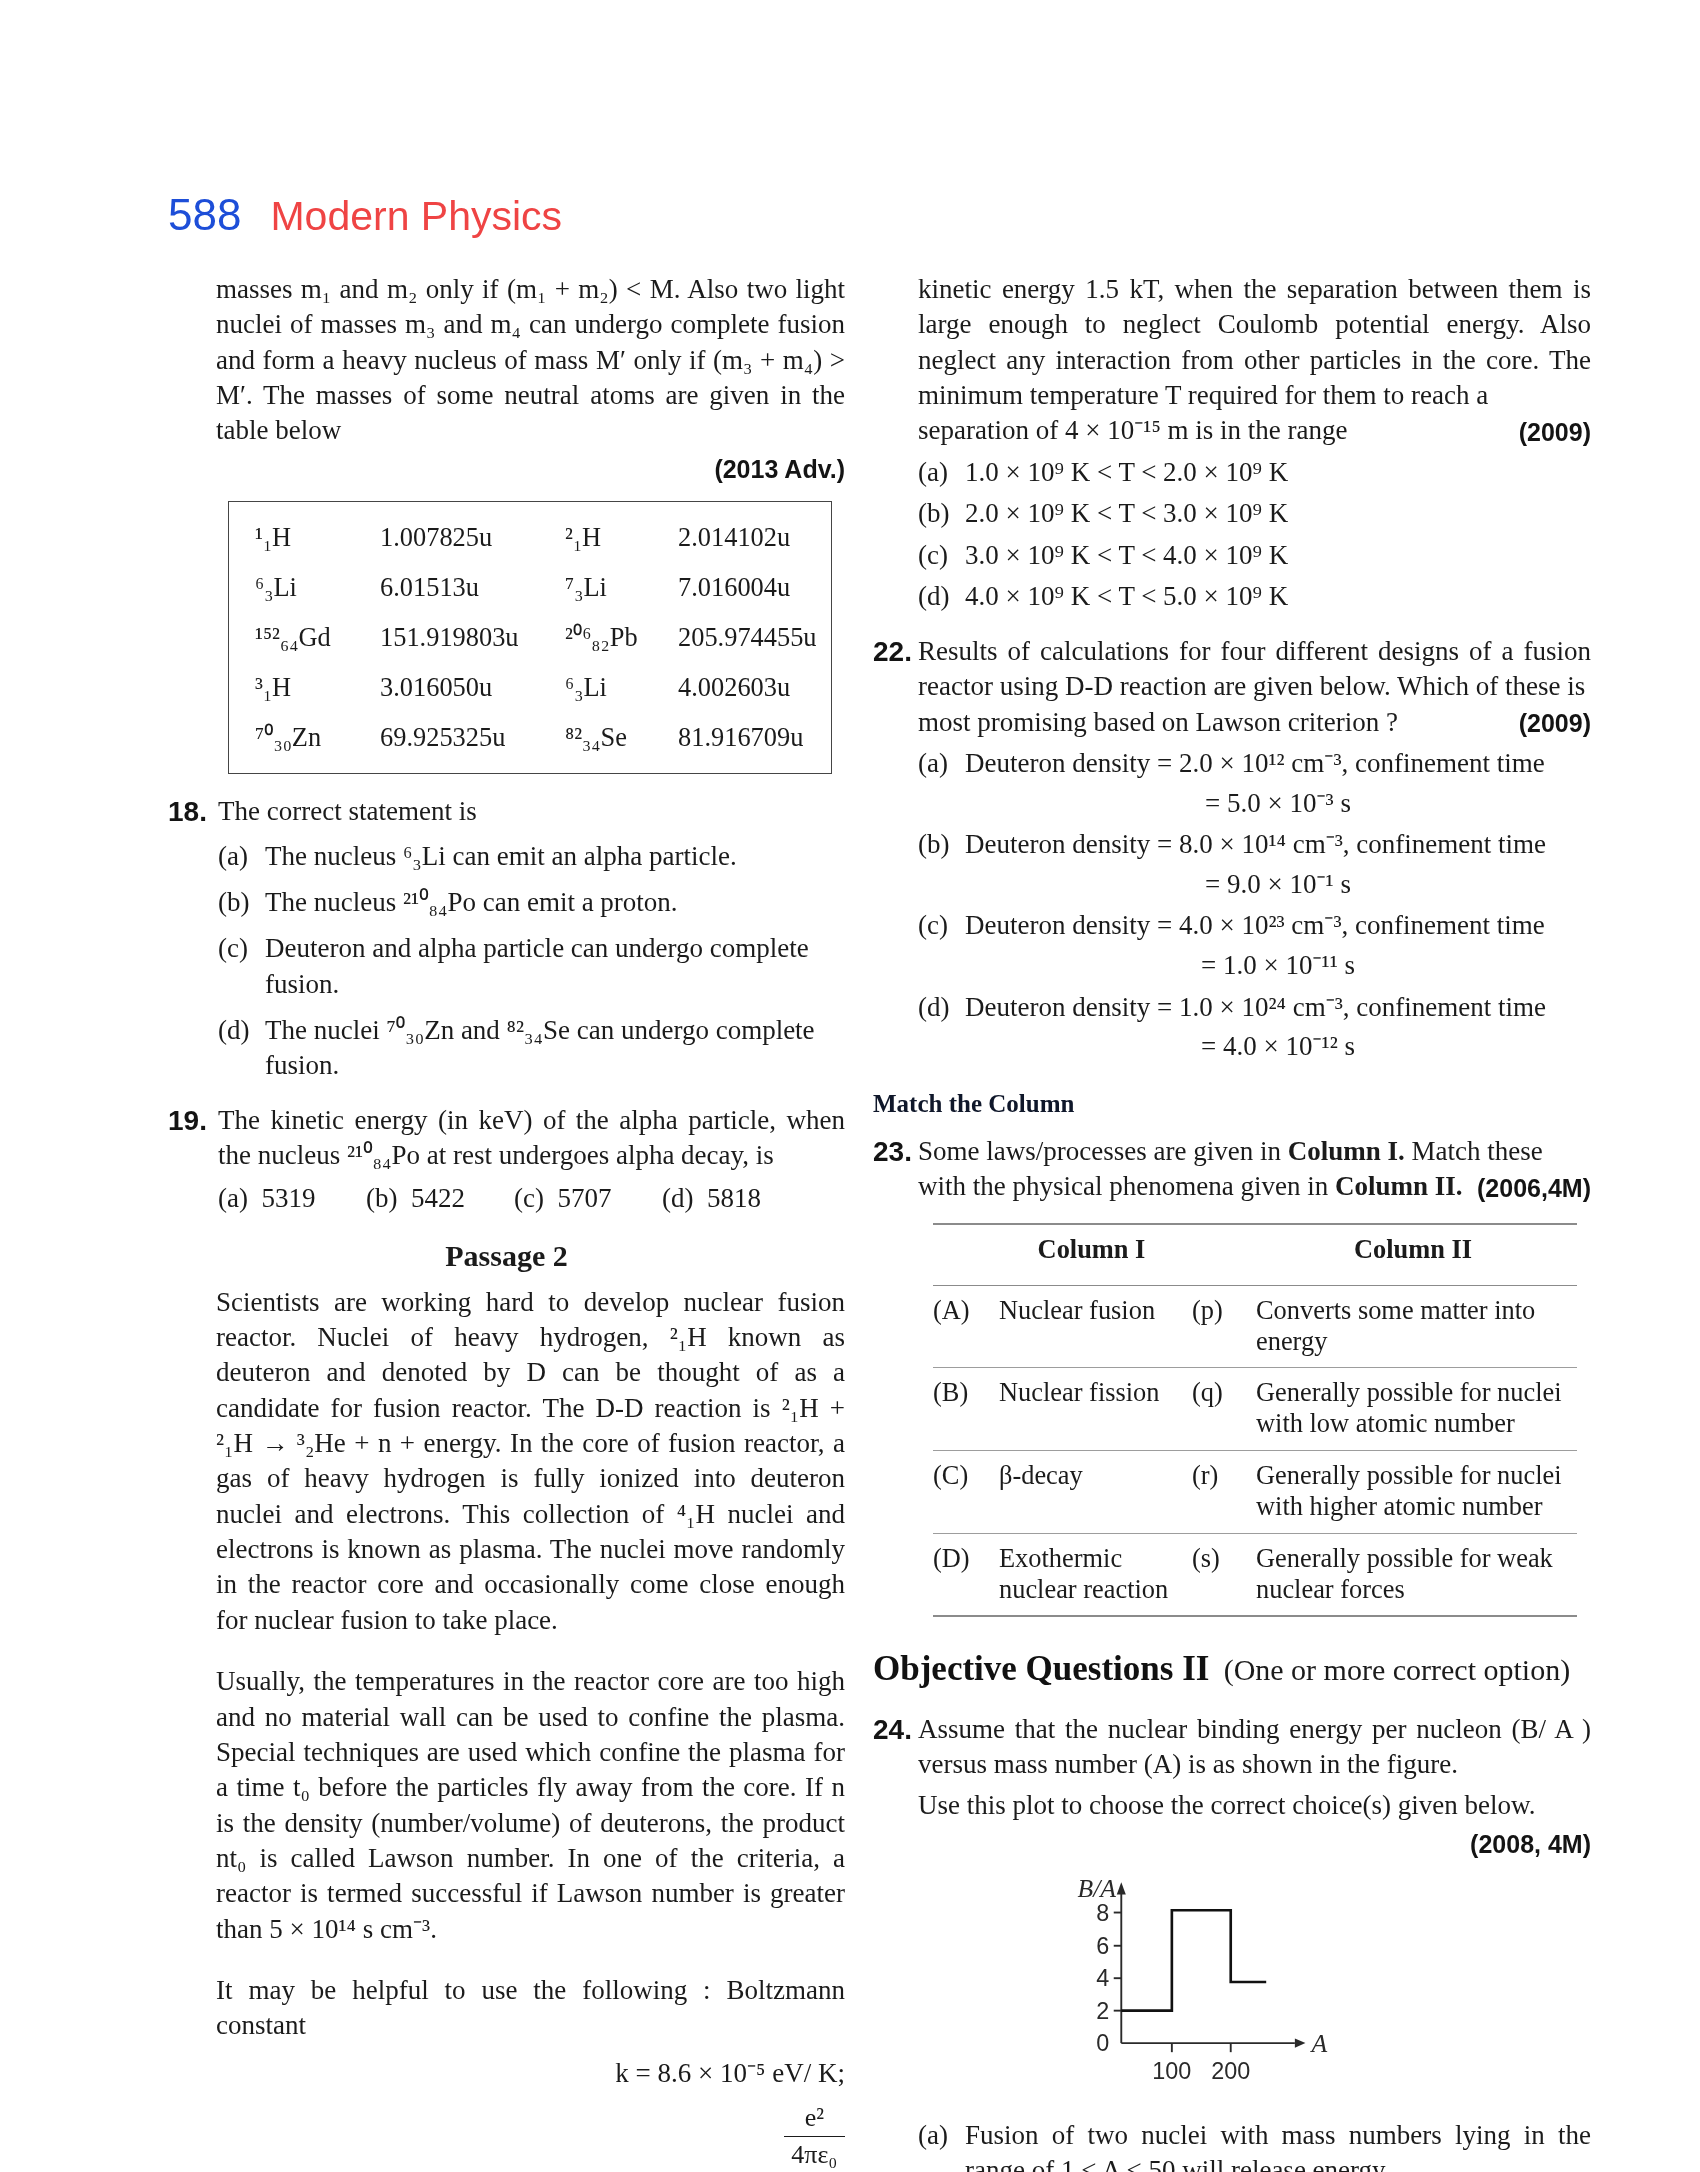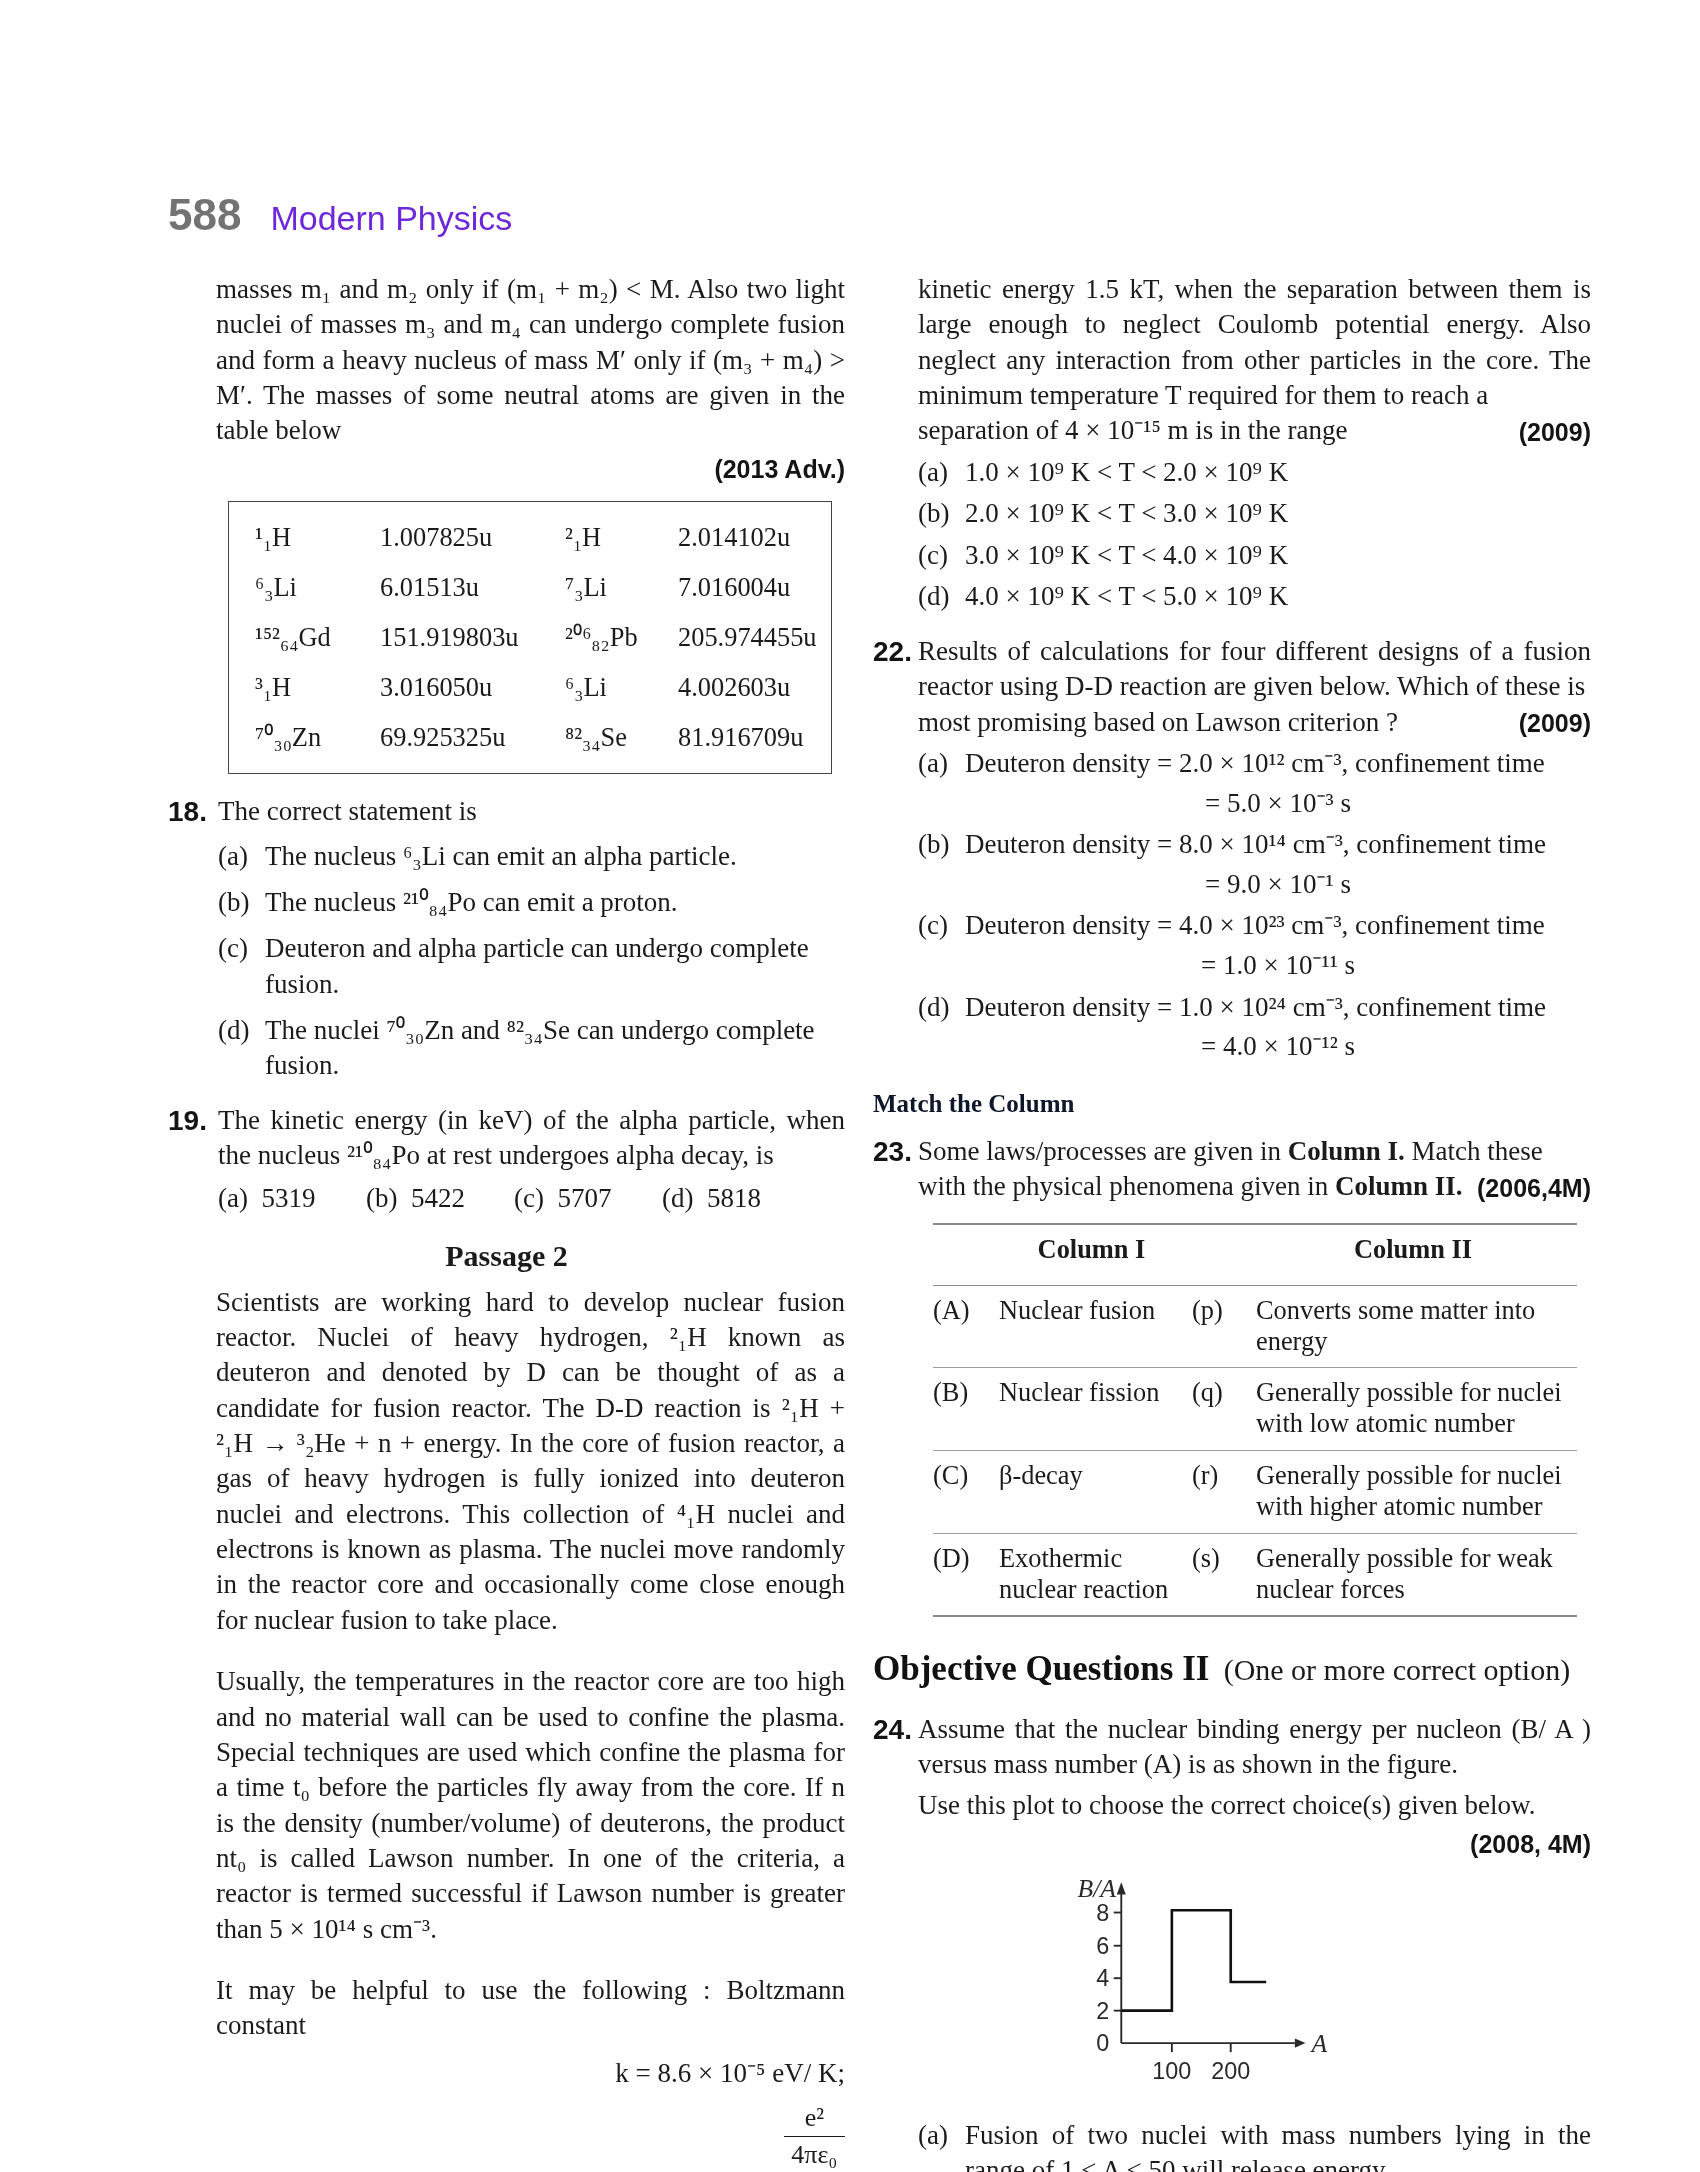--- a/index.html
+++ b/index.html
@@ -1,20 +1,20 @@
 <!DOCTYPE html>
 <html style="font-size:12px"><head>
 <meta charset="utf-8">
 <style>
   html,body{margin:0;padding:0;background:#ffffff;}
   .page{position:relative;width:1700px;height:2172px;background:#ffffff;overflow:hidden;
         font-family:"Liberation Serif", serif;color:#1b1b1b;font-size:27px;line-height:1.31;}
   .hdr{position:absolute;top:186px;left:168px;display:flex;align-items:baseline;gap:29px;}
-  .pagenum{font-family:"Liberation Sans",sans-serif;font-weight:700;font-size:44px;color:#737373;text-align:center;}
-  .section{font-family:"Liberation Sans",sans-serif;font-size:34px;color:#6d28d9;}
+  .pagenum{font-family:"Liberation Sans",sans-serif;font-weight:400;font-size:44px;color:#1d4ed8;text-align:center;}
+  .section{font-family:"Liberation Sans",sans-serif;font-size:41px;color:#ef4444;}
   .col-left{position:absolute;left:168px;top:272px;width:677px;}
   .col-right{position:absolute;left:873px;top:272px;width:718px;}
   .para{text-align:justify;}
   .indent{margin-left:48px;}
   .rindent{margin-left:45px;}
   .year{font-family:"Liberation Sans",sans-serif;font-weight:700;font-size:25px;color:#141414;white-space:nowrap;}
   .year-line{text-align:right;margin-top:3px;}
   .row-between{display:flex;justify-content:space-between;align-items:flex-end;}
   
   .itable{margin:13.6px 0 0 60px;width:604px;border:1.9px solid #454545;box-sizing:border-box;

